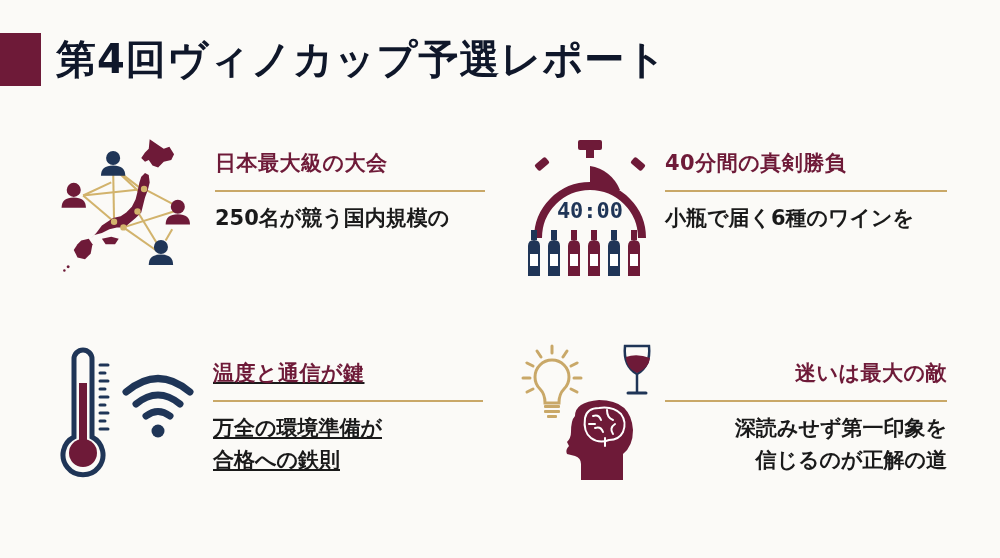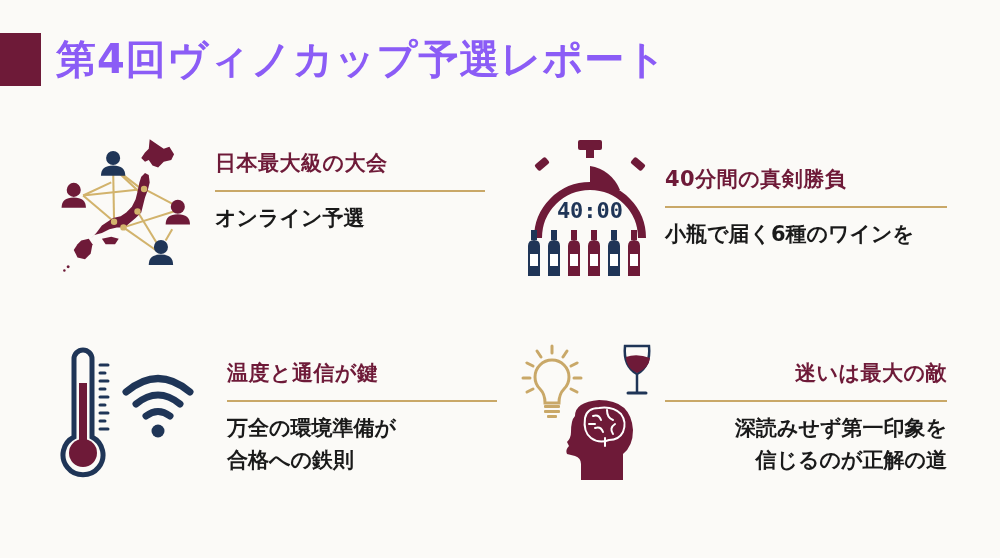--- a/index.html
+++ b/index.html
@@ -22,21 +22,21 @@
       width: 41px;
       height: 53px;
       background: #6e1a38;
     }
     .page-title {
       position: absolute;
       left: 56px;
       top: 30px;
       font-size: 40px;
       font-weight: bold;
-      color: #8b5cf6;
+      color: #0f172a;
       letter-spacing: 1px;
       line-height: 58px;
       white-space: nowrap;
     }
     .card {
       position: absolute;
     }
     .card-icon {
       position: absolute;
     }
@@ -138,21 +138,21 @@
           <circle cx="113" cy="127" r="7.5"></circle>
           <path d="M100 146 Q100 135 113 135 Q126 135 126 146 Z"></path>
         </g>
       </g>
     </svg>
   </div>
   <div class="card-text" style="left:215px; top:144px; width:270px;">
     <div class="card-heading">日本最大級の大会</div>
     <div class="card-divider"></div>
     <div class="card-body">
-      <span>オンライン予選</span>
+      <span>250名が競う国内規模の</span>
     </div>
   </div>
 </div>
 
 <div class="card">
   <div class="card-icon" style="left:520px; top:134px; width:140px; height:146px;text-decoration:underline;">
     <svg width="140" height="146" viewBox="0 0 140 146">
 
       <rect x="58" y="6" width="24" height="10" rx="2" fill="#6e1a38"></rect>
       <rect x="66" y="14" width="8" height="10" fill="#6e1a38"></rect>
@@ -198,21 +198,21 @@
           <rect x="10" y="120" width="8" height="12"></rect>
           <rect x="30" y="120" width="8" height="12"></rect>
           <rect x="50" y="120" width="8" height="12"></rect>
           <rect x="70" y="120" width="8" height="12"></rect>
           <rect x="90" y="120" width="8" height="12"></rect>
           <rect x="110" y="120" width="8" height="12"></rect>
         </g>
       </g>
     </svg>
   </div>
-  <div class="card-text" style="left:665px; top:144px; width:282px;margin-top:16px;">
+  <div class="card-text" style="left:665px; top:144px; width:282px;">
     <div class="card-heading">40分間の真剣勝負</div>
     <div class="card-divider"></div>
     <div class="card-body">
       <span>小瓶で届く6種のワインを</span>
     </div>
   </div>
 </div>
 
 <div class="card">
   <div class="card-icon" style="left:60px; top:345px; width:150px; height:135px;">
@@ -237,21 +237,21 @@
       </g>
 
       <g fill="none" stroke="#1f3557" stroke-width="7" stroke-linecap="round">
         <path d="M66 47 Q98 20 130 47"></path>
         <path d="M76 59 Q98 41 120 59"></path>
         <path d="M86 71 Q98 62 110 71"></path>
       </g>
       <circle cx="98" cy="86" r="6.5" fill="#1f3557"></circle>
     </svg>
   </div>
-  <div class="card-text" style="left:227px; top:354px; width:270px;">
+  <div class="card-text" style="left:213px; top:354px; width:270px;text-decoration:underline;">
     <div class="card-heading">温度と通信が鍵</div>
     <div class="card-divider"></div>
     <div class="card-body">
       <span>万全の環境準備が</span>
       <span>合格への鉄則</span>
     </div>
   </div>
 </div>
 
 <div class="card">

